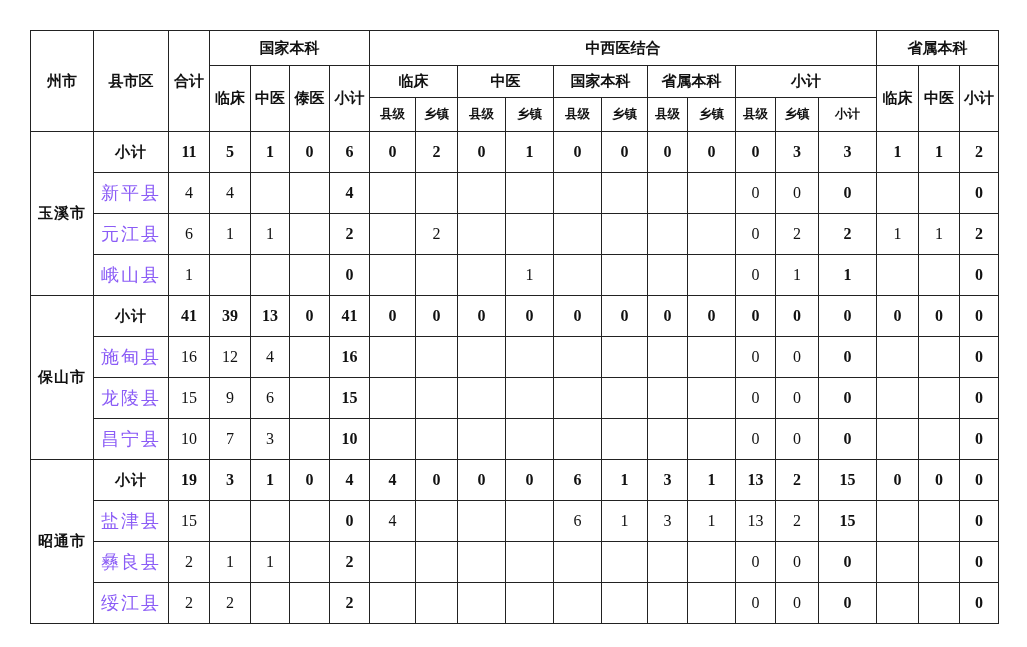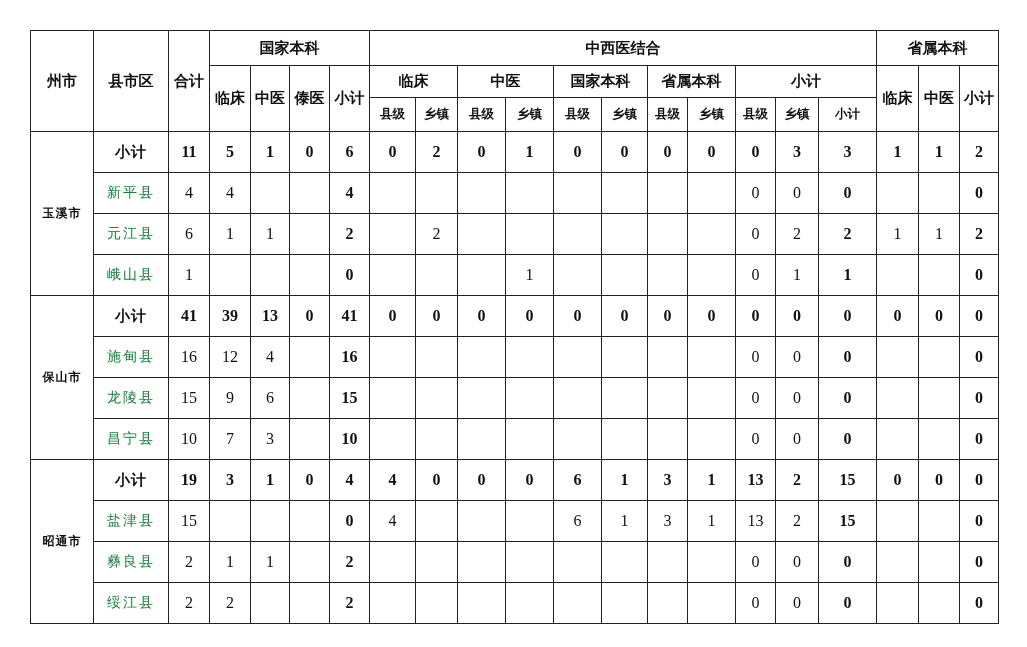--- a/index.html
+++ b/index.html
@@ -25,27 +25,27 @@
   }
   th.sm { font-size: 12.5px; }
   th.b, td.b { font-weight: bold; }
   td {
     font-family: "Liberation Serif", serif;
     font-size: 16px;
   }
   td.city {
     font-family: Liberation Sans, sans-serif;
     font-weight: bold;
-    font-size: 12px;
+    font-size: 15px;
     letter-spacing: 1px;
   }
   td.county {
     font-family: Liberation Mono, monospace;
-    font-size: 14px;
-    color: #15803d;
+    font-size: 18px;
+    color: #8b5cf6;
     letter-spacing: 2px;
   }
   td.county.b {
     font-family: "DejaVu Sans", sans-serif;
     color: #111;
     letter-spacing: 1px;
     font-size: 15px;
   }
   tr.h1 { height: 35px; }
   tr.h2 { height: 32px; }

